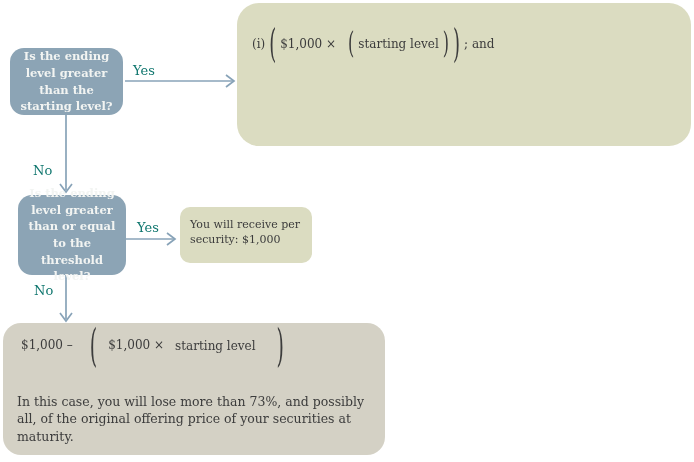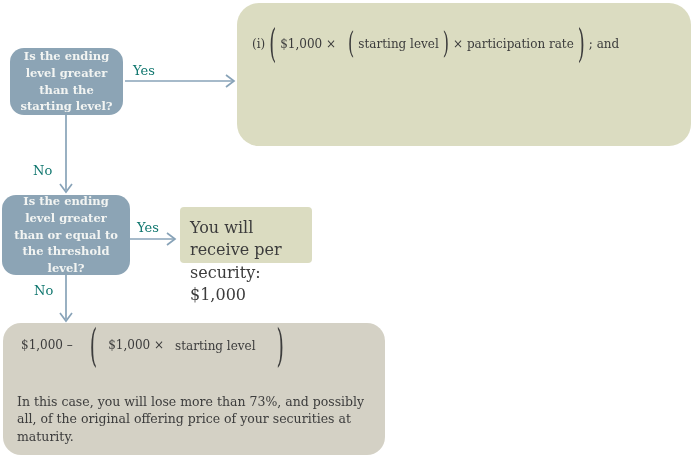--- a/index.html
+++ b/index.html
@@ -41,36 +41,36 @@
     display: flex;
     align-items: center;
     justify-content: center;
     text-align: center;
     font-size: 11.5px;
     line-height: 1.45;
     padding: 4px 8px;
     font-weight: bold;
   }
   .q1 { left: 10px; top: 48px; width: 113px; height: 67px; }
-  .q2 { left: 2px;  top: 195px; width: 128px; height: 80px; }
+  .q2 { left: 18px;  top: 195px; width: 108px; height: 80px; }
   .payout-upside {
     left: 237px; top: 3px; width: 454px; height: 143px;
     background: var(--payout-fill);
     border-radius: 22px;
     padding: 32px 12px 12px 15px;
     display: flex;
     flex-direction: column;
     gap: 6px;
   }
   .payout-par {
     left: 180px; top: 207px; width: 132px; height: 56px;
     background: var(--payout-fill);
-    border-radius: 4px;
+    border-radius: 10px;
     padding: 10px 10px;
-    font-size: 16px;
+    font-size: 11px;
   }
   .payout-loss {
     left: 3px; top: 323px; width: 382px; height: 132px;
     background: var(--loss-fill);
     border-radius: 18px;
     padding: 13px 14px 10px 14px;
     display: flex;
     flex-direction: column;
     justify-content: space-between;
   }
@@ -150,21 +150,20 @@
   <div class="box payout-upside">
     <div class="formula-row">
       <span>(i)</span>
       <span class="pr pr-outer">(</span>
       <span>$1,000 ×</span>
       <span class="pr pr-inner" style="margin-left:8px;">(</span>
       <span class="frac">
         <span class="den">starting level</span>
       </span>
       <span class="pr pr-inner">)</span>
-      <span>×  participation rate</span>
       <span class="pr pr-outer">)</span>
       <span>; and</span>
     </div>
   </div>
 
   <div class="box payout-par">
     <span>You will receive per security: $1,000</span>
   </div>
 
   <div class="box payout-loss">

